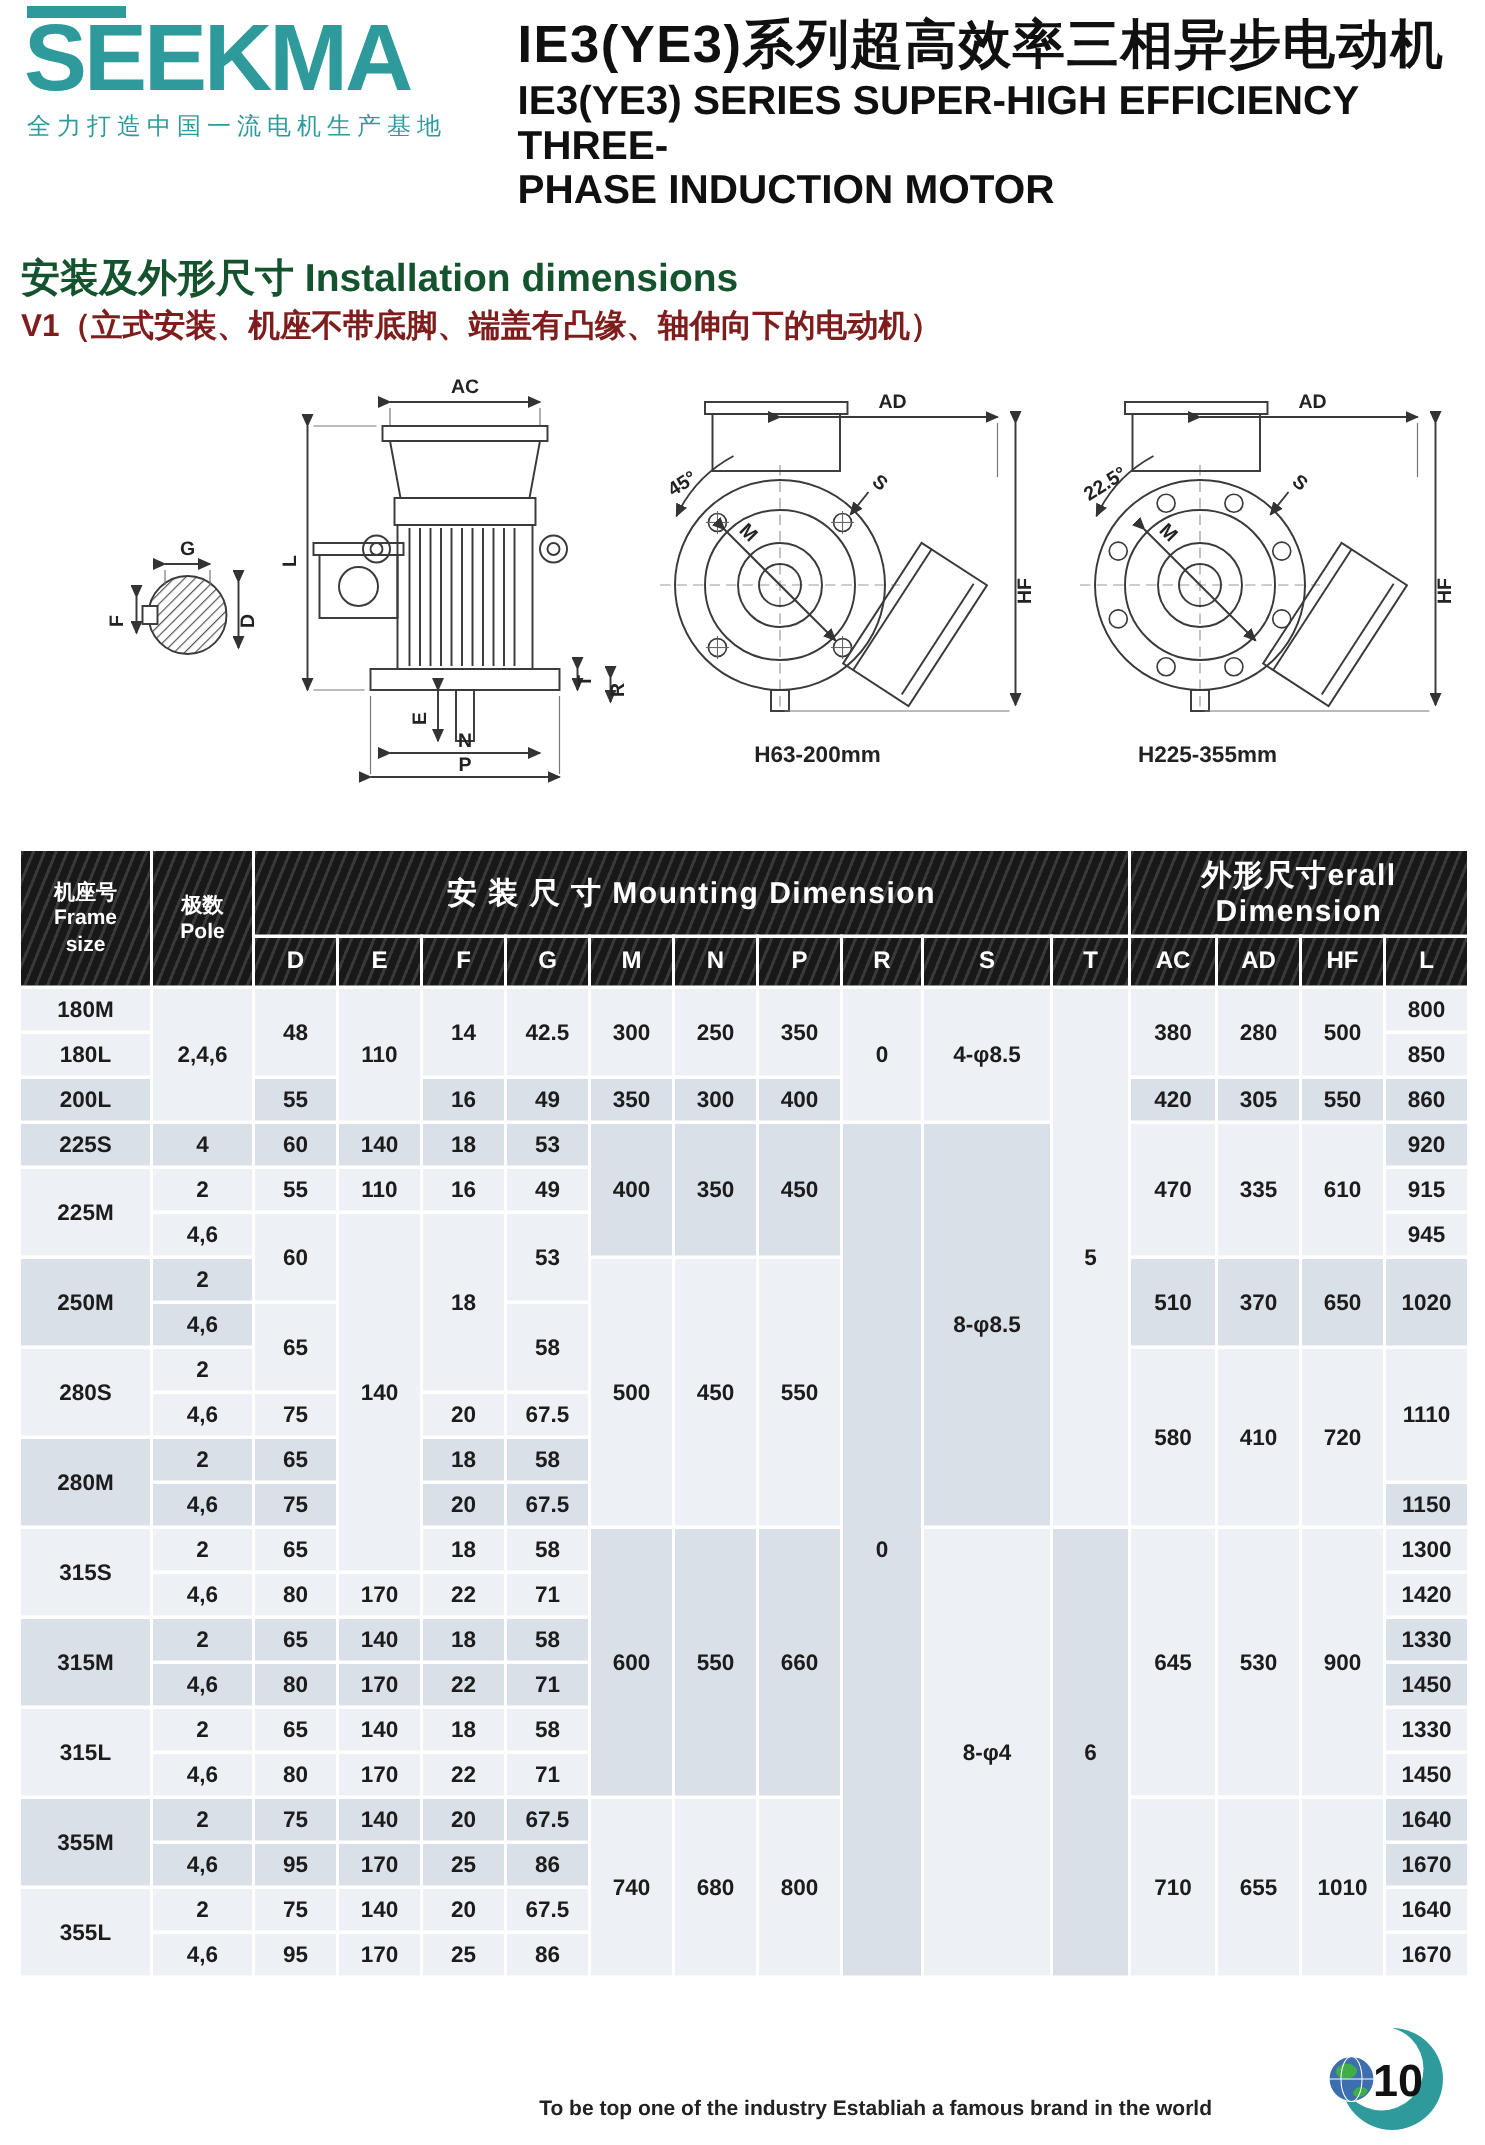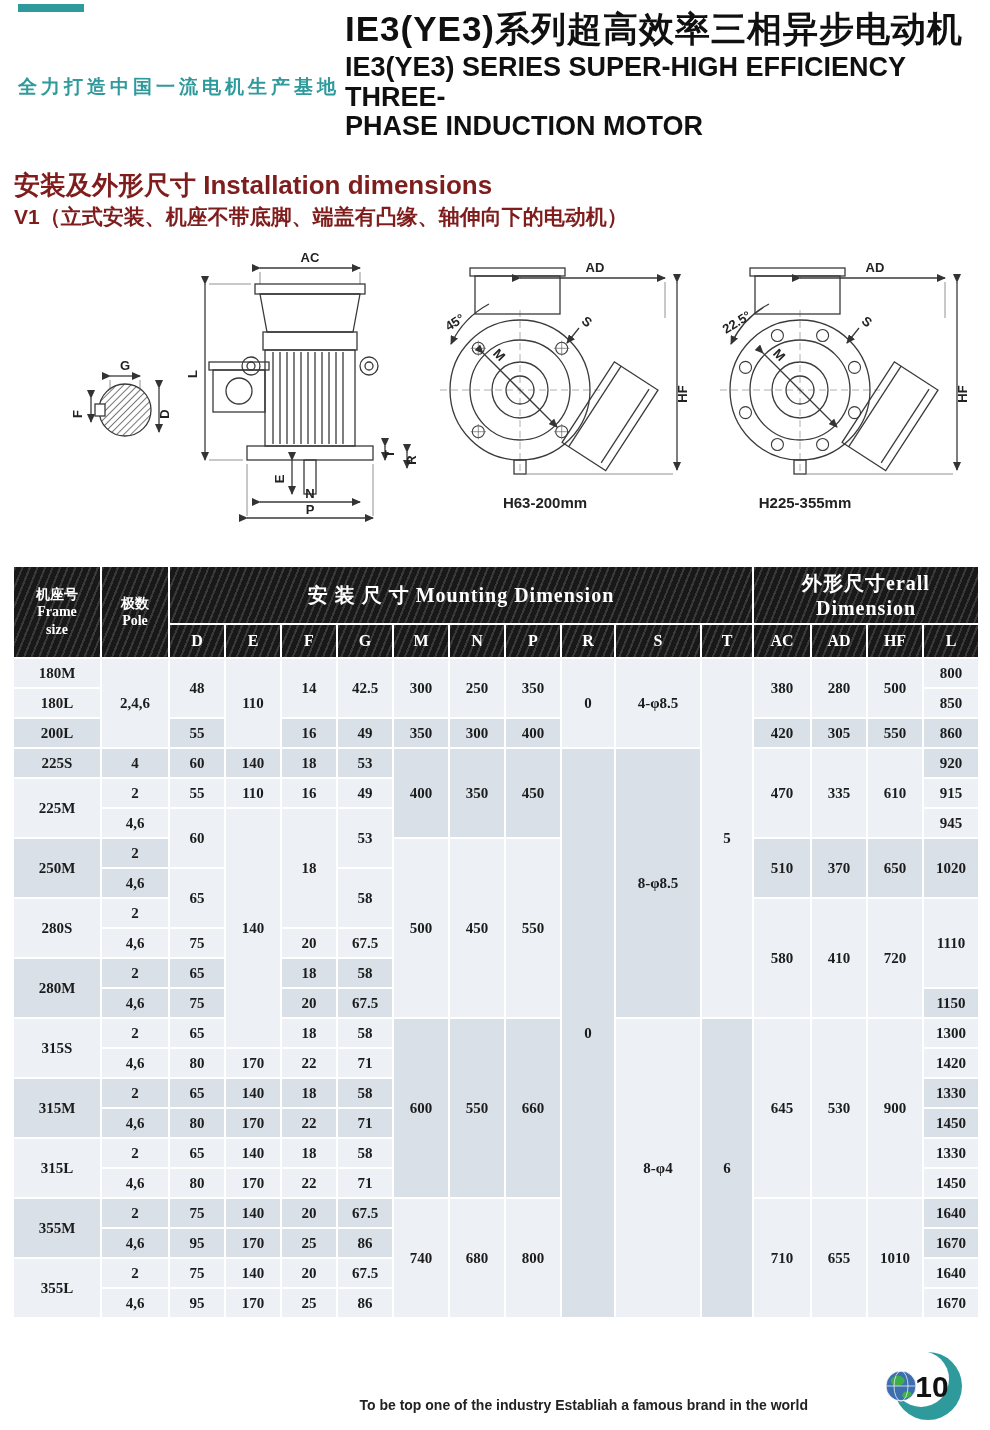--- a/index.html
+++ b/index.html
@@ -2,36 +2,36 @@
 <html><head>
 <meta charset="utf-8">
 <style>
   html,body{margin:0;padding:0;background:#888;}
   .page{position:relative;width:990px;height:1430px;background:#ffffff;margin:0 auto;
         font-family:"Liberation Sans", sans-serif;overflow:hidden;}
   
   .brand-bar{position:absolute;left:18px;top:4px;width:66px;height:8px;background:#2f9a9b;}
   .brand-logo{position:absolute;left:16px;top:8px;width:330px;font-size:63px;font-weight:bold;
               color:#2f9a9b;letter-spacing:-2px;line-height:1.0;}
-  .brand-tagline{position:absolute;left:18px;top:74px;width:330px;font-size:19px;font-weight:bold;
+  .brand-tagline{position:absolute;left:18px;top:74px;width:330px;font-size:16px;font-weight:normal;
                  color:#2f9a9b;letter-spacing:4px;white-space:nowrap;}
   .title-block{position:absolute;left:345px;top:6px;width:640px;color:#101010;}
   .title-zh{font-size:35px;font-weight:bold;letter-spacing:1px;white-space:nowrap;}
   .title-en{font-size:27px;font-weight:bold;line-height:1.1;letter-spacing:0px;}
   
-  .sec-heading{position:absolute;left:14px;top:168px;font-size:26px;font-weight:bold;color:#7f1d1d;}
+  .sec-heading{position:absolute;left:14px;top:168px;font-size:26px;font-weight:bold;color:#14532d;}
   .sec-sub{position:absolute;left:14px;top:203px;font-size:21px;font-weight:bold;color:#7f1d1d;}
   
   .drawings{position:absolute;left:55px;top:248px;}
   .drawings text{font-family:"Liberation Sans", sans-serif;font-size:13px;font-weight:bold;fill:#222;}
   .drawings .cap{font-size:15px;}
   .drawings line,.drawings path,.drawings rect,.drawings circle,.drawings polygon{vector-effect:none;}
   
   table.dim{position:absolute;left:12px;top:565px;width:966px;border-collapse:collapse;
-            table-layout:fixed;font-family:Liberation Serif, serif;}
+            table-layout:fixed;font-family:Liberation Sans, sans-serif;}
   table.dim th,table.dim td{border:2px solid #ffffff;text-align:center;vertical-align:middle;
             padding:0;overflow:hidden;}
   .hstripe{background-color:#181818;
            background-image:repeating-linear-gradient(112deg,rgba(255,255,255,0.14) 0 2px,transparent 2px 7px);
            color:#ffffff;font-weight:bold;}
   th.group{height:56px;font-size:20px;letter-spacing:1px;}
   th.sub{height:32px;font-size:16px;}
   th.corner{font-size:14px;line-height:1.25;}
   td{height:28px;font-size:15px;font-weight:bold;color:#1c1c1c;}
   td.light{background:#edf1f5;}
@@ -40,20 +40,21 @@
   .footer-zh{position:absolute;right:107px;top:1432px;font-size:23px;font-weight:bold;color:#111;white-space:nowrap;}
   .footer-en{position:absolute;right:182px;top:1397px;font-size:14px;font-weight:bold;color:#222;white-space:nowrap;margin-left:16px;}
   .pageicon{position:absolute;left:880px;top:1348px;}
 </style>
 </head>
 <body>
 
 <div class="page">
 
   <div class="brand-bar"></div>
+  <div class="brand-logo">SEEKMA</div>
   <div class="brand-tagline">全力打造中国一流电机生产基地</div>
 
   <div class="title-block">
     <div class="title-zh">IE3(YE3)系列超高效率三相异步电动机</div>
     <div class="title-en">IE3(YE3) SERIES SUPER-HIGH EFFICIENCY THREE-</div>
     <div class="title-en">PHASE INDUCTION MOTOR</div>
   </div>
 
   <div class="sec-heading">安装及外形尺寸 Installation dimensions</div>
   <div class="sec-sub">V1（立式安装、机座不带底脚、端盖有凸缘、轴伸向下的电动机）</div>

